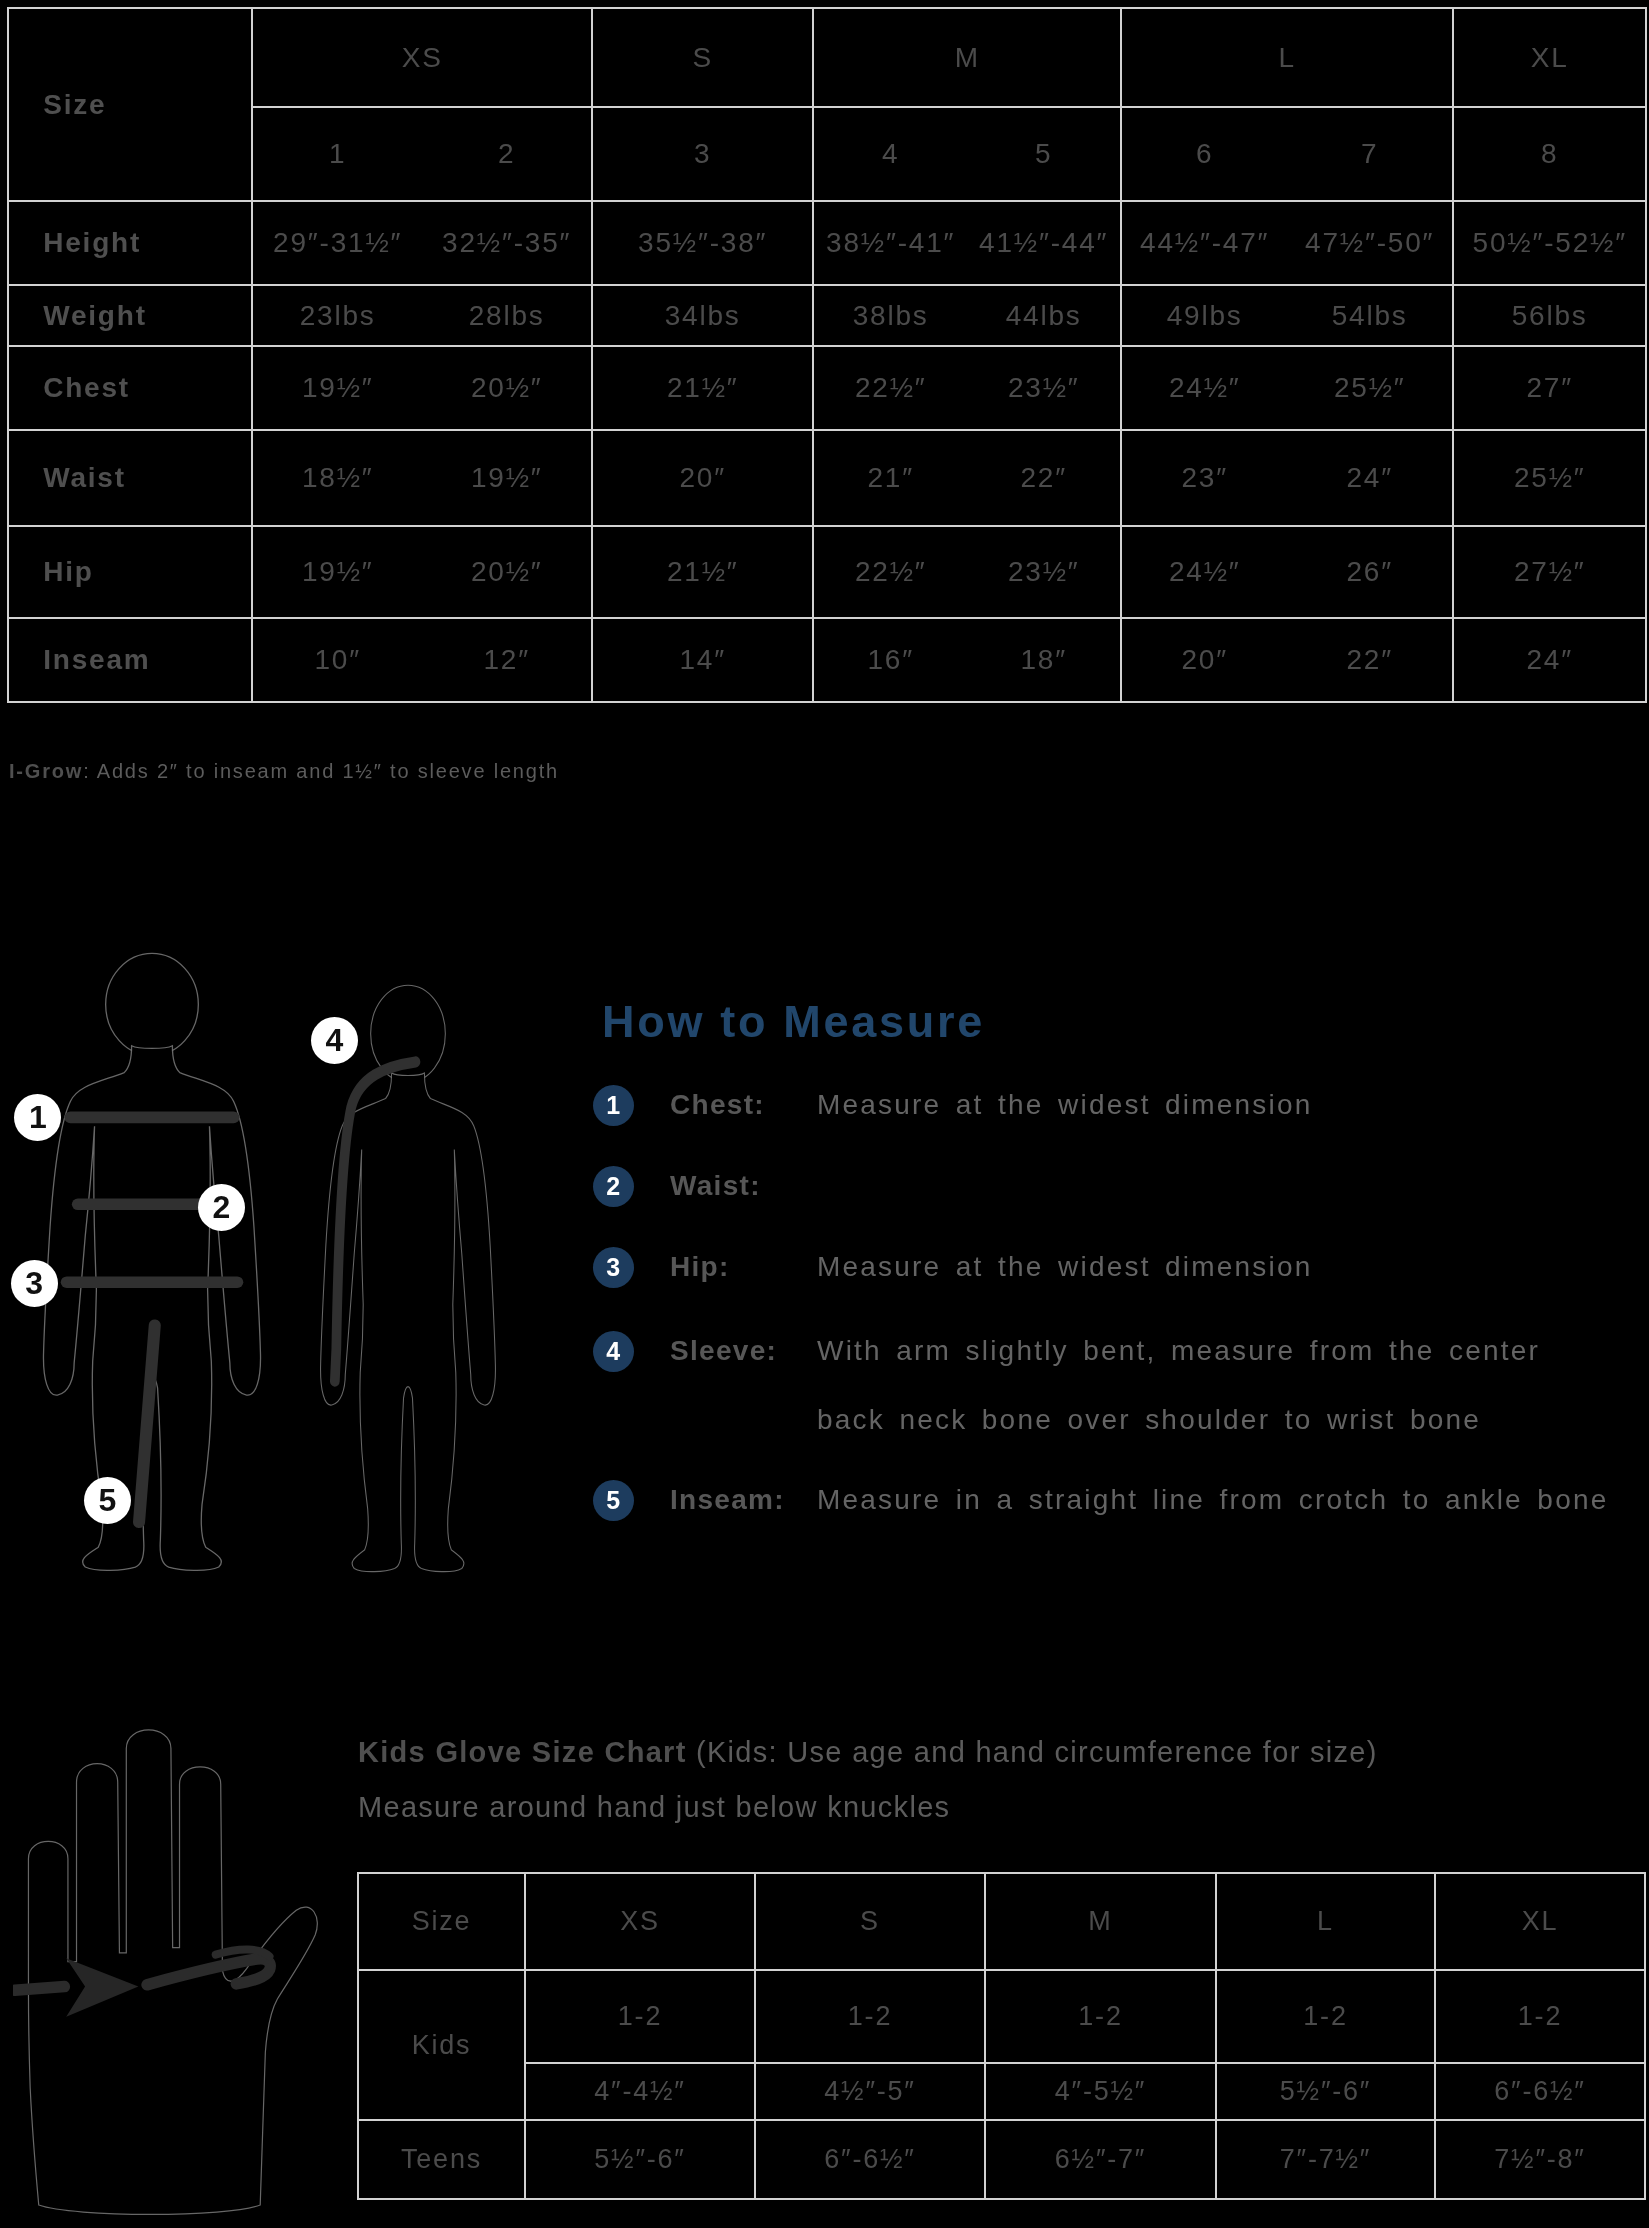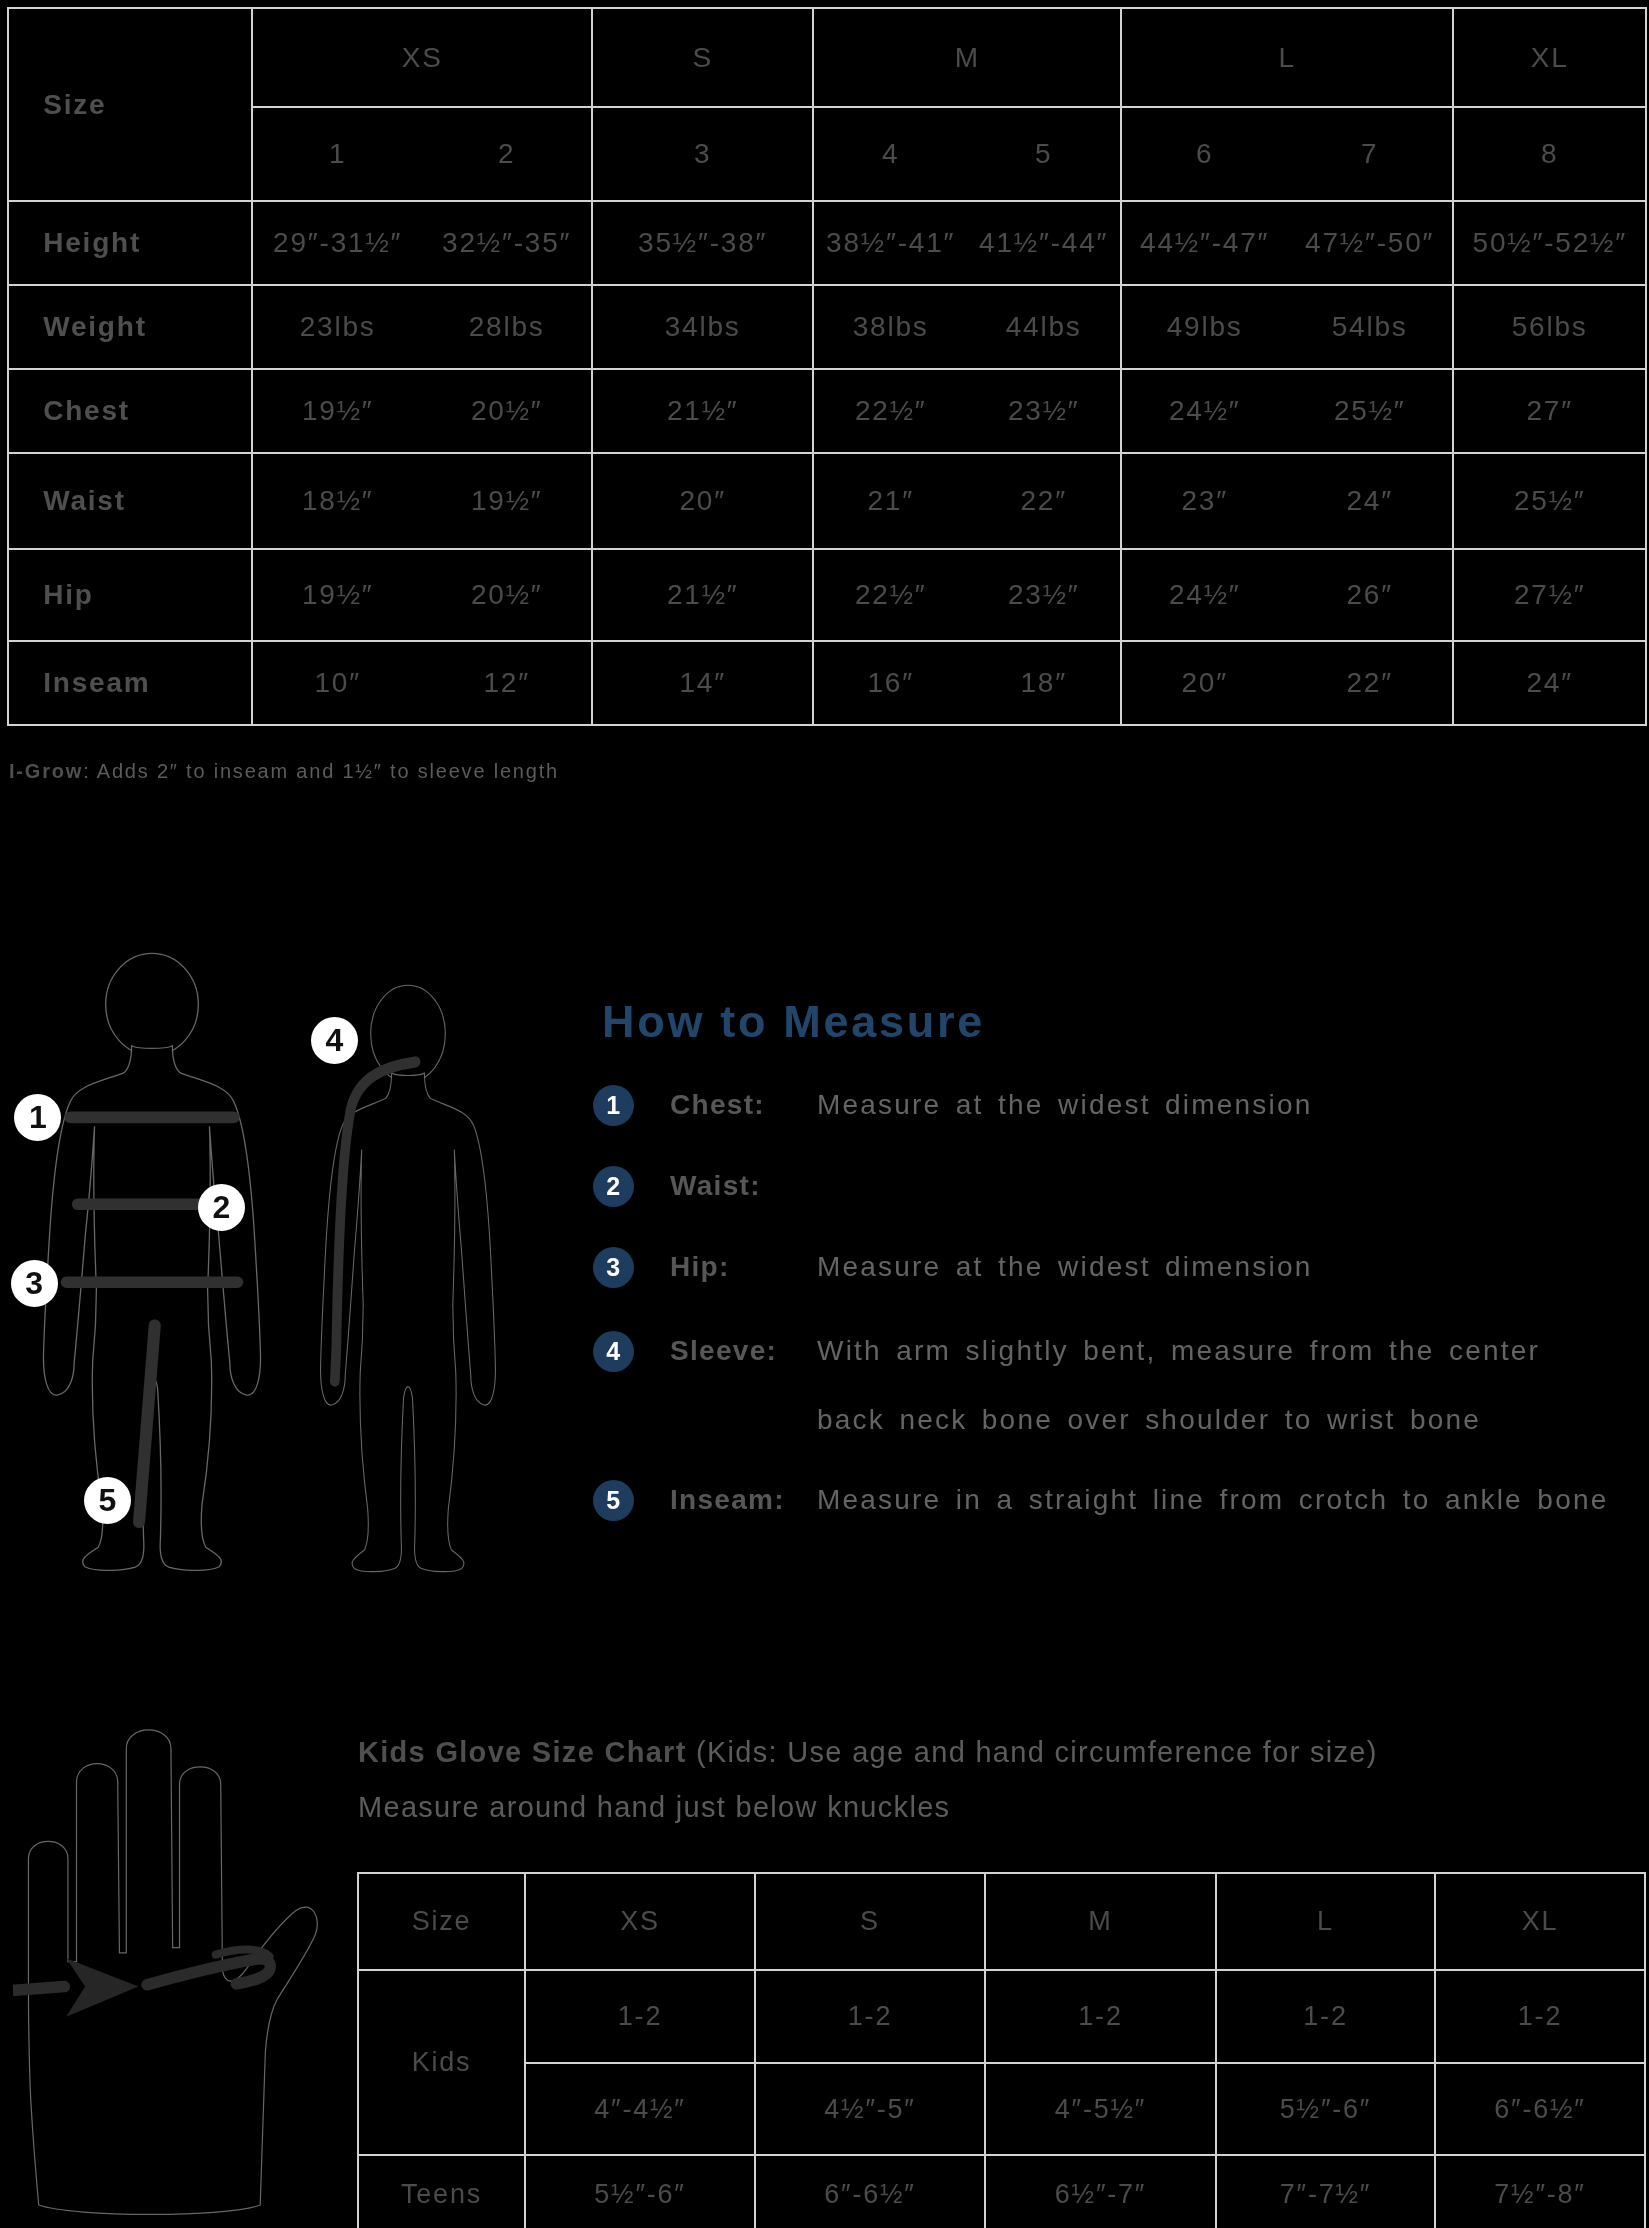--- a/index.html
+++ b/index.html
@@ -110,21 +110,21 @@
           </td>
       <td colspan="2">
             <div class="dual">
         <span>44½″-47″</span>
         <span>47½″-50″</span>
             </div>
           </td>
       <td>50½″-52½″</td>
     </tr>
 
-    <tr style="height:84px">
+    <tr style="height:61px">
       <td class="rowlabel">Weight</td>
       <td colspan="2">
             <div class="dual">
         <span>23lbs</span>
         <span>28lbs</span>
             </div>
           </td>
       <td>34lbs</td>
       <td colspan="2">
             <div class="dual">
@@ -368,21 +368,21 @@
       <td>XL</td>
     </tr>
     <tr style="height:93px">
       <td rowspan="2">Kids</td>
       <td>1-2</td>
       <td>1-2</td>
       <td>1-2</td>
       <td>1-2</td>
       <td>1-2</td>
     </tr>
-    <tr style="height:92px">
+    <tr style="height:57px">
       <td>4″-4½″</td>
       <td>4½″-5″</td>
       <td>4″-5½″</td>
       <td>5½″-6″</td>
       <td>6″-6½″</td>
     </tr>
     <tr style="height:79px">
       <td>Teens</td>
       <td>5½″-6″</td>
       <td>6″-6½″</td>

